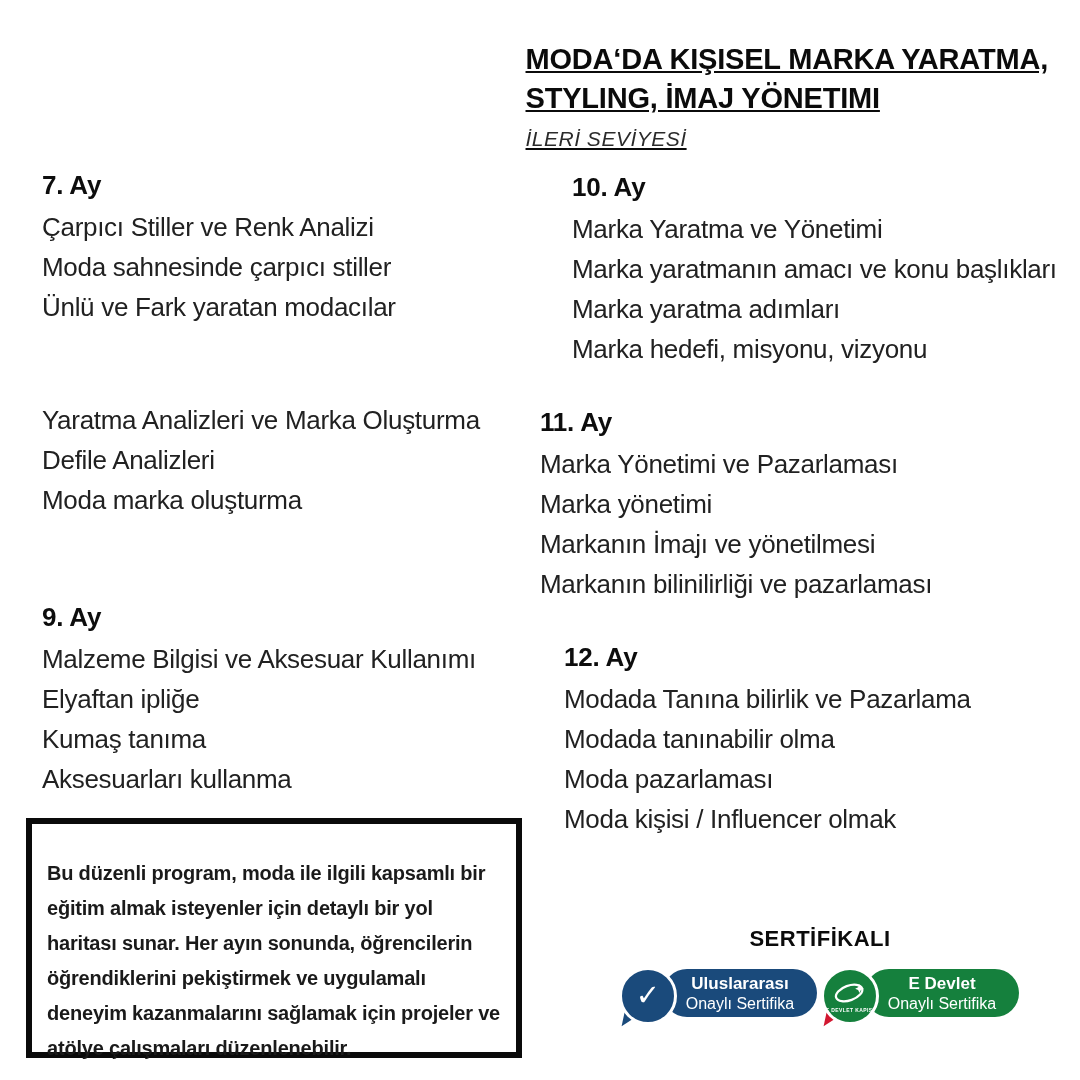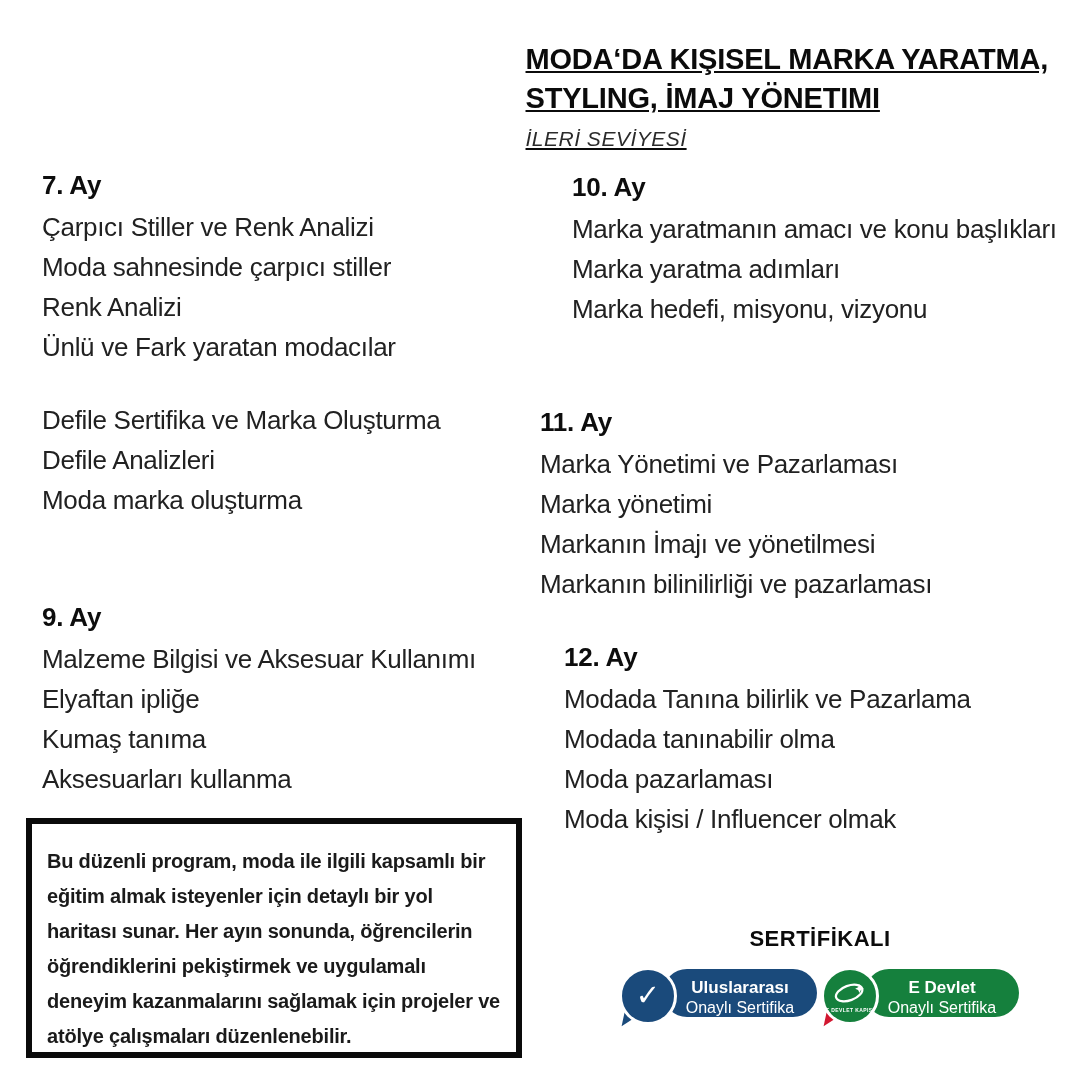--- a/index.html
+++ b/index.html
@@ -28,39 +28,39 @@
     color:#0d0d0d;letter-spacing:-0.2px;white-space:nowrap;
   }
   .sec .it{
     font-size:26px;font-weight:400;line-height:40px;letter-spacing:-0.3px;
     color:#212121;white-space:nowrap;
   }
   
   .note-box{
     position:absolute;left:26px;top:818px;width:496px;height:240px;
     box-sizing:border-box;border:6px solid #0a0a0a;background:#ffffff;
-    padding:20px 12px 0 15px;
+    padding:32px 12px 0 15px;
   }
   .note-box .txt{
     font-size:20px;font-weight:700;line-height:35px;letter-spacing:-0.2px;
     color:#1a1a1a;
   }
   
   .cert-title{
     position:absolute;left:615px;top:926px;width:410px;text-align:center;
     font-size:22px;font-weight:800;letter-spacing:0.5px;color:#0b0b0b;
     white-space:nowrap;
   }
   .badge{position:absolute;width:200px;height:66px;top:965px;}
   .badge-international{left:619px;}
   .badge-edevlet{left:821px;}
   .badge .pill{
     position:absolute;left:44px;top:4px;width:154px;height:48px;
     border-radius:25px;z-index:1;display:flex;flex-direction:column;
-    align-items:center;justify-content:flex-end;text-align:center;color:#fff;
+    align-items:center;justify-content:center;text-align:center;color:#fff;
   }
   .badge .pill .l1{font-size:17px;font-weight:800;line-height:20px;white-space:nowrap;}
   .badge .pill .l2{font-size:16px;font-weight:400;line-height:19px;white-space:nowrap;}
   .badge .circle{
     position:absolute;left:0;top:2px;width:52px;height:52px;border-radius:50%;
     border:3px solid #ffffff;z-index:2;display:flex;flex-direction:column;
     align-items:center;justify-content:center;color:#ffffff;
   }
   .badge .tail{
     position:absolute;left:4px;top:48px;width:0;height:0;z-index:0;
@@ -83,40 +83,40 @@
 <div class="title-block">
   <div class="title-line">MODA‘DA KIŞISEL MARKA YARATMA,</div>
   <div class="title-line">STYLING, İMAJ YÖNETIMI</div>
   <div class="subtitle">İLERİ SEVİYESİ</div>
 </div>
 
 <div class="sec" style="left:42px;top:165px;">
   <div class="h">7. Ay</div>
   <div class="it">Çarpıcı Stiller ve Renk Analizi</div>
   <div class="it">Moda sahnesinde çarpıcı stiller</div>
-  <div class="it">Renk Analizi</div>
   <div class="it">Ünlü ve Fark yaratan modacılar</div>
 </div>
 
 <div class="sec" style="left:42px;top:400px;">
-  <div class="it">Defile Sertifika ve Marka Oluşturma</div>
+  <div class="it">Yaratma Analizleri ve Marka Oluşturma</div>
   <div class="it">Defile Analizleri</div>
   <div class="it">Moda marka oluşturma</div>
 </div>
 
 <div class="sec" style="left:42px;top:597px;">
   <div class="h">9. Ay</div>
   <div class="it">Malzeme Bilgisi ve Aksesuar Kullanımı</div>
   <div class="it">Elyaftan ipliğe</div>
   <div class="it">Kumaş tanıma</div>
   <div class="it">Aksesuarları kullanma</div>
 </div>
 
 <div class="sec" style="left:528px;top:167px;margin-left:44px;">
   <div class="h">10. Ay</div>
+  <div class="it">Marka Yaratma ve Yönetimi</div>
   <div class="it">Marka yaratmanın amacı ve konu başlıkları</div>
   <div class="it">Marka yaratma adımları</div>
   <div class="it">Marka hedefi, misyonu, vizyonu</div>
 </div>
 
 <div class="sec" style="left:540px;top:402px;">
   <div class="h">11. Ay</div>
   <div class="it">Marka Yönetimi ve Pazarlaması</div>
   <div class="it">Marka yönetimi</div>
   <div class="it">Markanın İmajı ve yönetilmesi</div>

